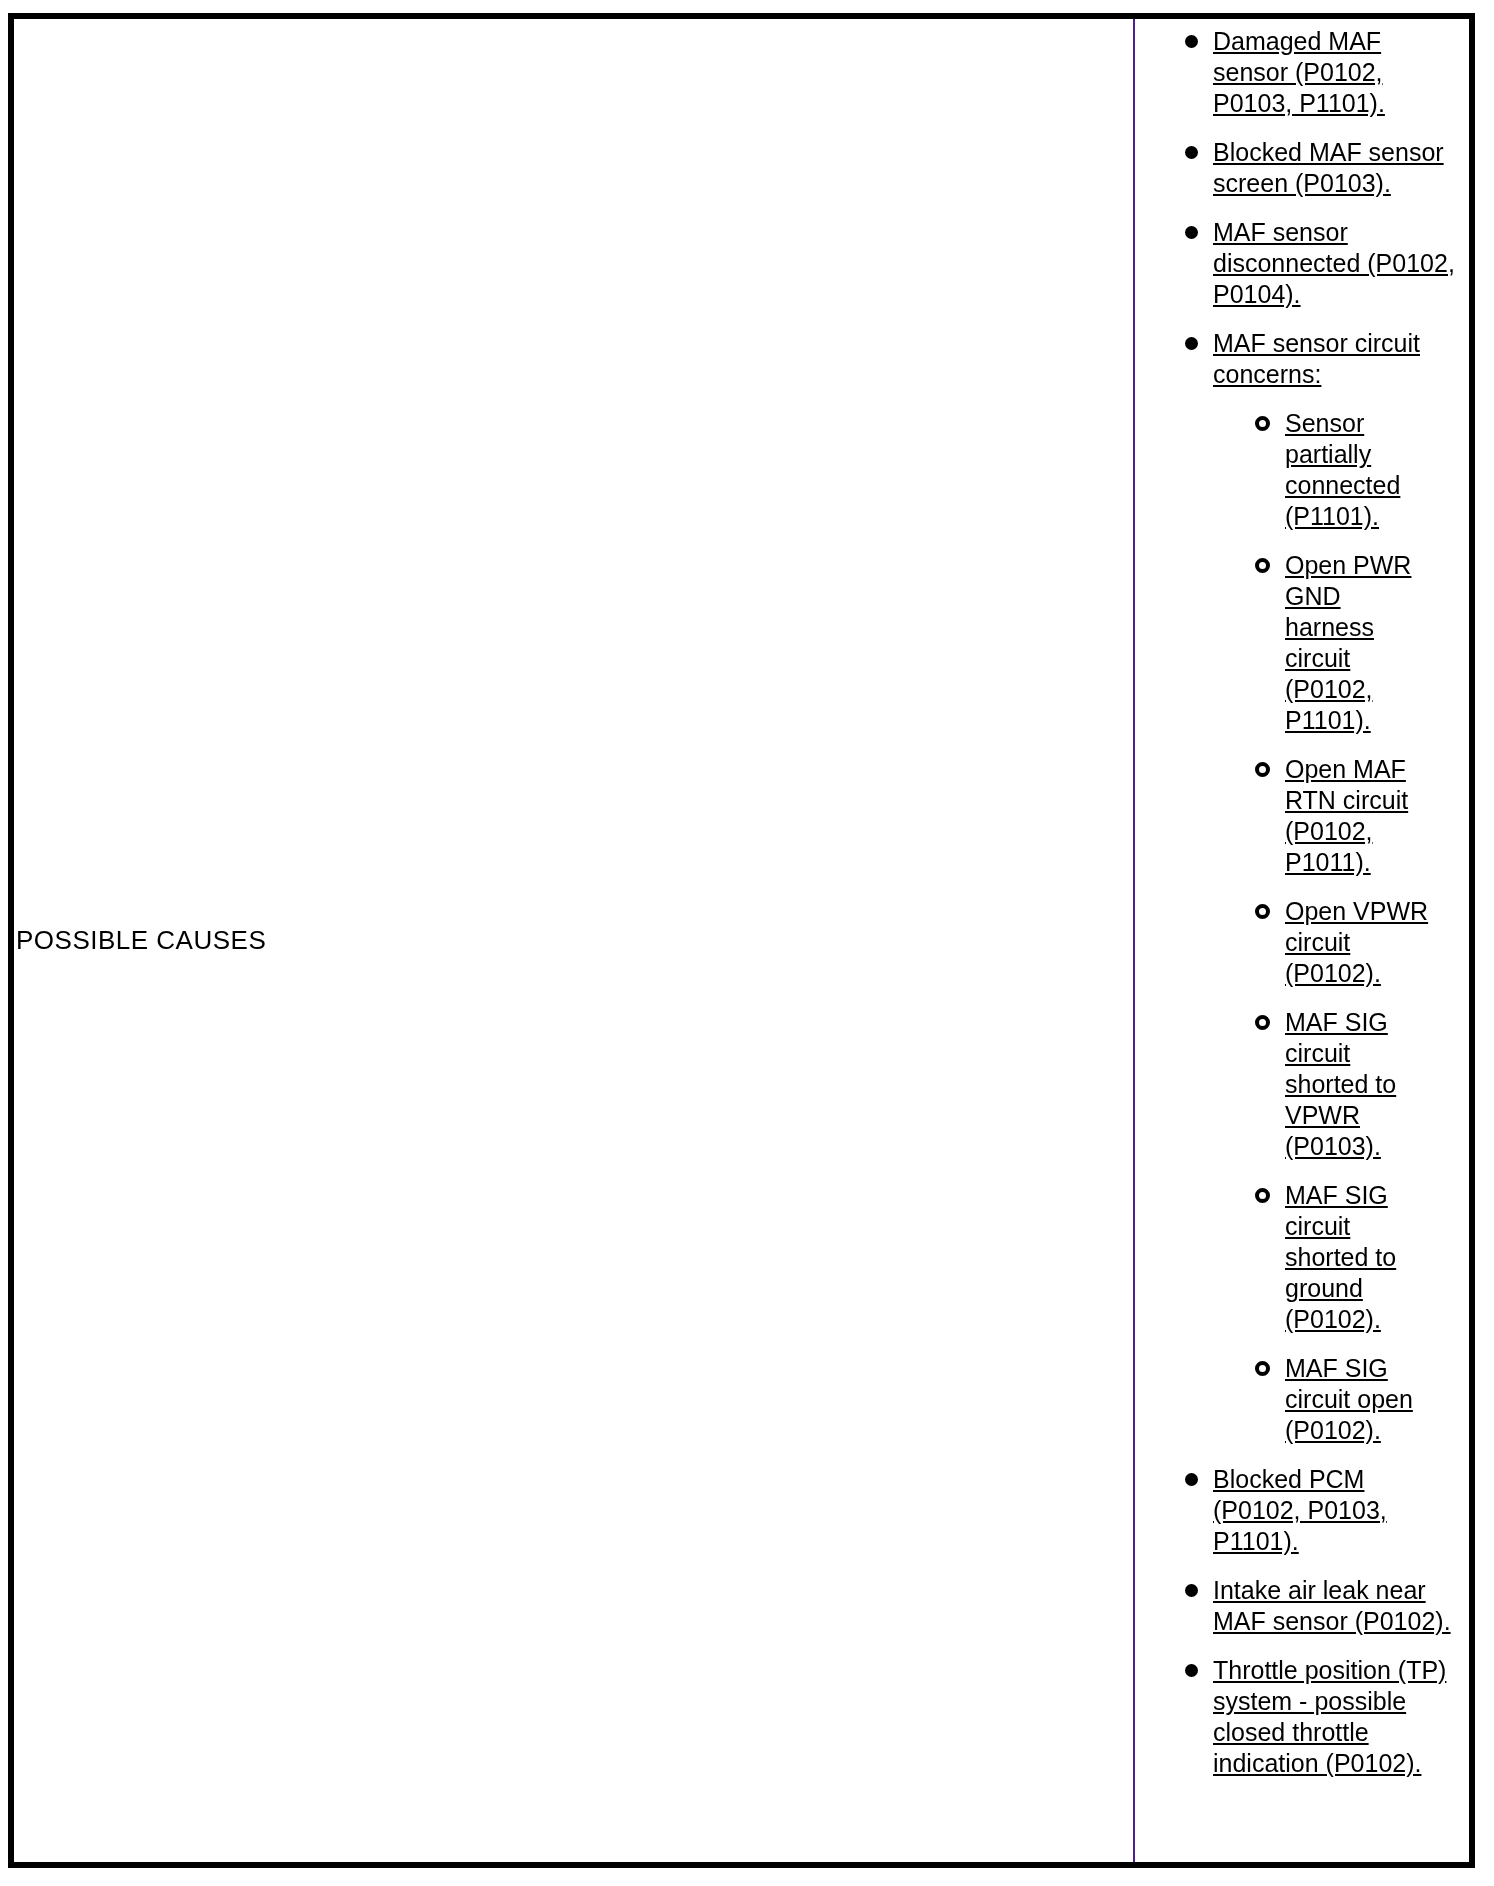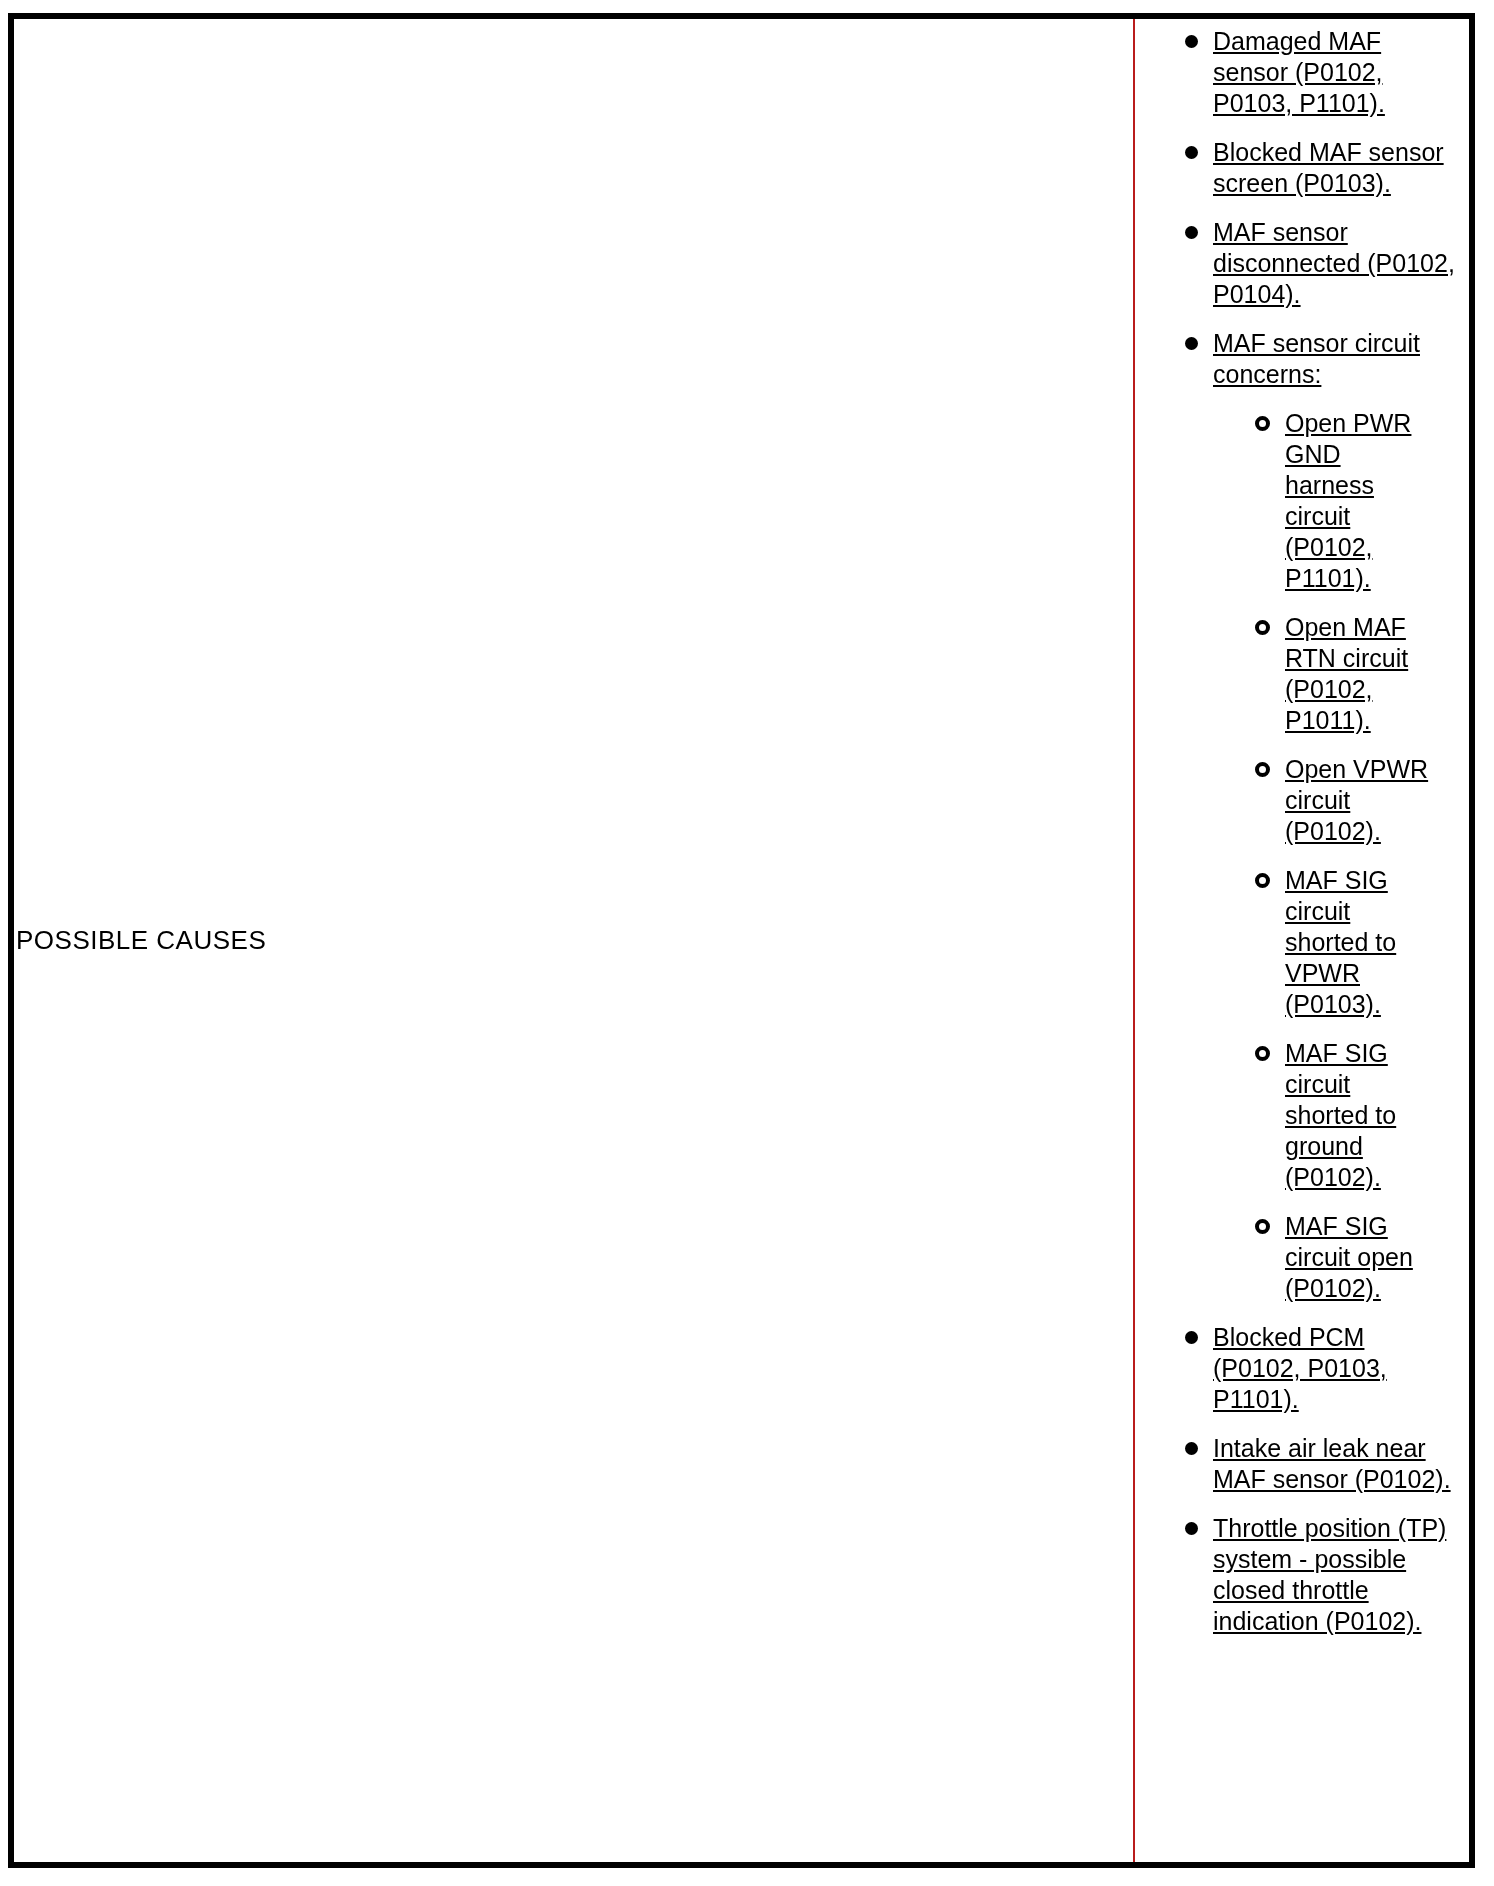--- a/index.html
+++ b/index.html
@@ -21,21 +21,21 @@
     top: 13px;
     width: 1467px;
     height: 1855px;
     border: 6px solid #000000;
     box-sizing: border-box;
     display: flex;
     background: #ffffff;
   }
   .cell-left {
     width: 1121px;
-    border-right: 2px solid #b91c1c;
+    border-right: 2px solid #4c1d95;
     box-sizing: border-box;
     display: flex;
     align-items: center;
   }
   .cell-left .label {
     font-size: 26px;
     line-height: 31px;
     padding-left: 2px;
     letter-spacing: 0.5px;
   }
@@ -131,20 +131,27 @@
 
 
         <li>
           <span class="b1"></span>
           <div class="txt">MAF sensor circuit
 concerns:</div>
 
           <ul class="l2">
             <li>
               <span class="b2"></span>
+              <div class="txt">Sensor
+partially
+connected
+(P1101).</div>
+            </li>
+            <li>
+              <span class="b2"></span>
               <div class="txt">Open PWR
 GND
 harness
 circuit
 (P0102,
 P1101).</div>
             </li>
             <li>
               <span class="b2"></span>
               <div class="txt">Open MAF

